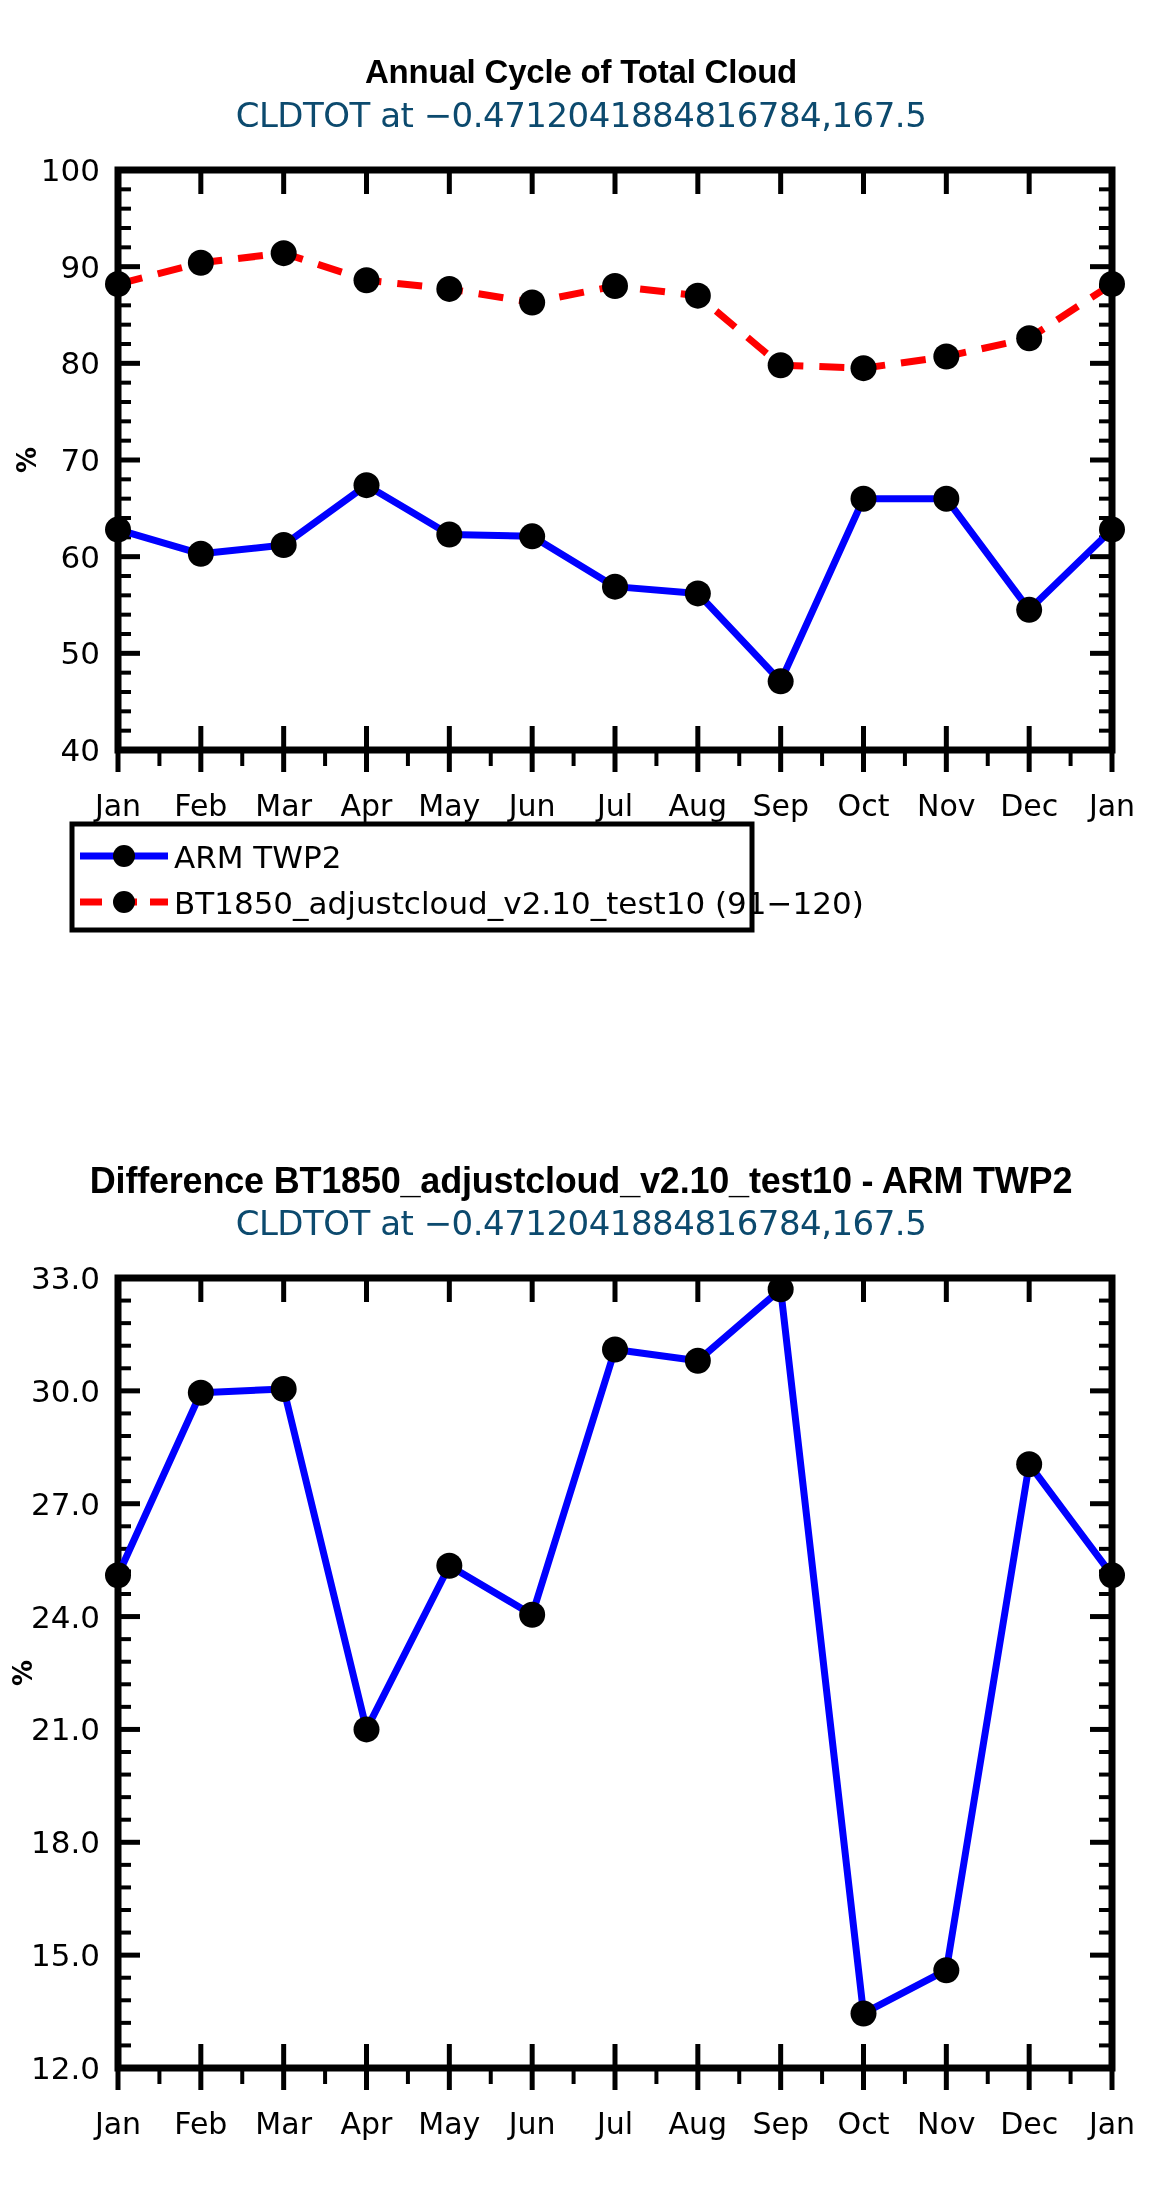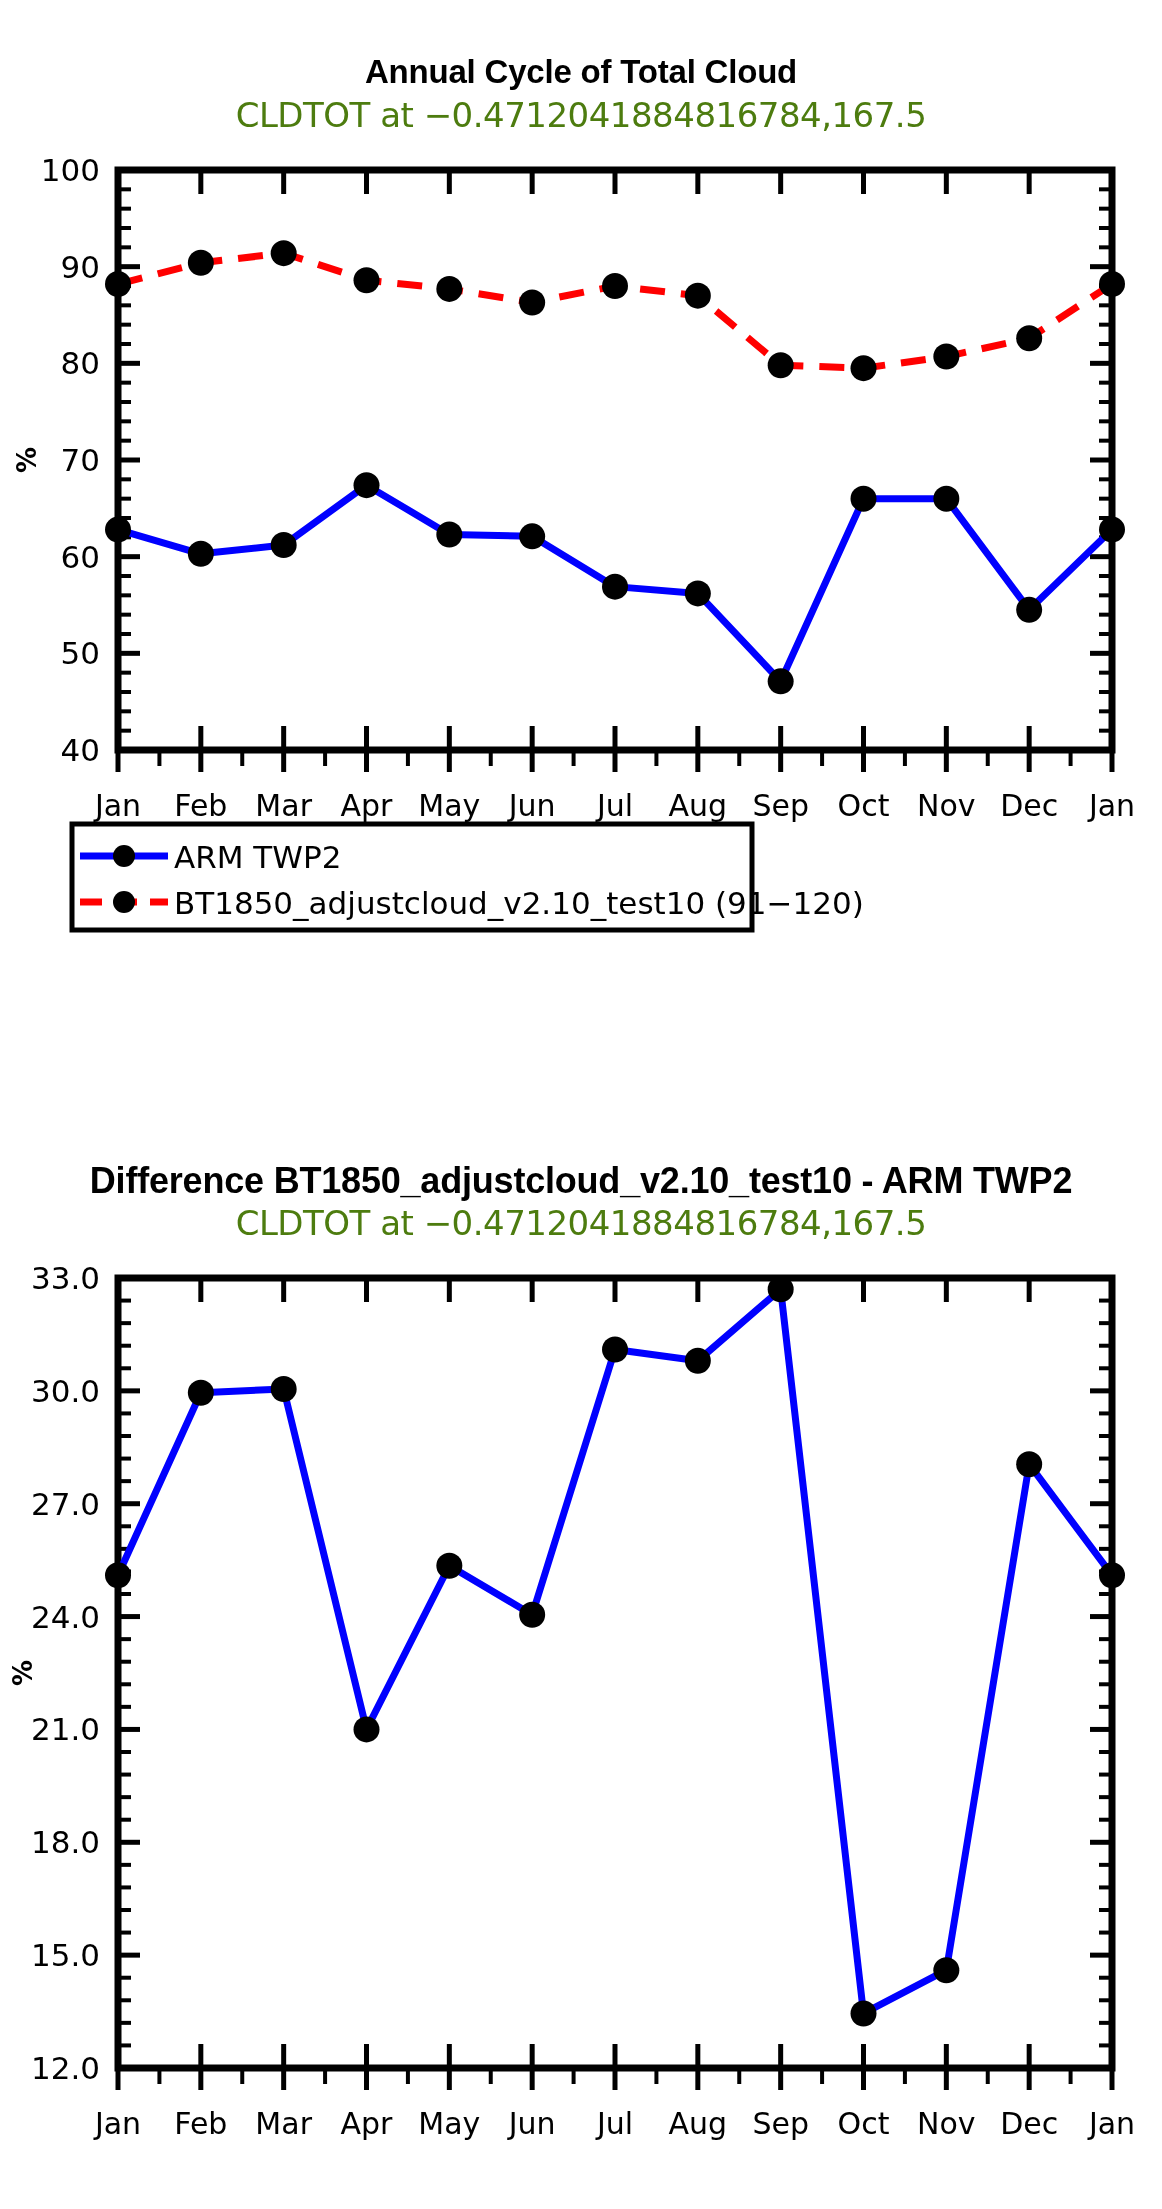--- a/index.html
+++ b/index.html
@@ -5,21 +5,21 @@
   html,body{margin:0;padding:0;background:#ffffff;}
   body{width:1162px;height:2209px;position:relative;
        font-family:"DejaVu Sans","Liberation Sans",sans-serif;color:#000;}
   .panel{position:absolute;left:0;width:1162px;}
   .bold-title{
     text-align:center;font-weight:bold;color:#000;
     font-family:"Liberation Sans",sans-serif;
     letter-spacing:-0.2px;
   }
   .sub-title{
-    text-align:center;color:#4d7c0f;font-weight:normal;
+    text-align:center;color:#0c4a6e;font-weight:normal;
     font-family:"DejaVu Sans",sans-serif;
     letter-spacing:-0.5px;
   }
   .plotwrap{position:relative;}
   svg{display:block;}
   .ylabel{
     font-family:"DejaVu Sans",sans-serif;
     font-weight:bold;font-size:26px;
   }
   .tick-text{

